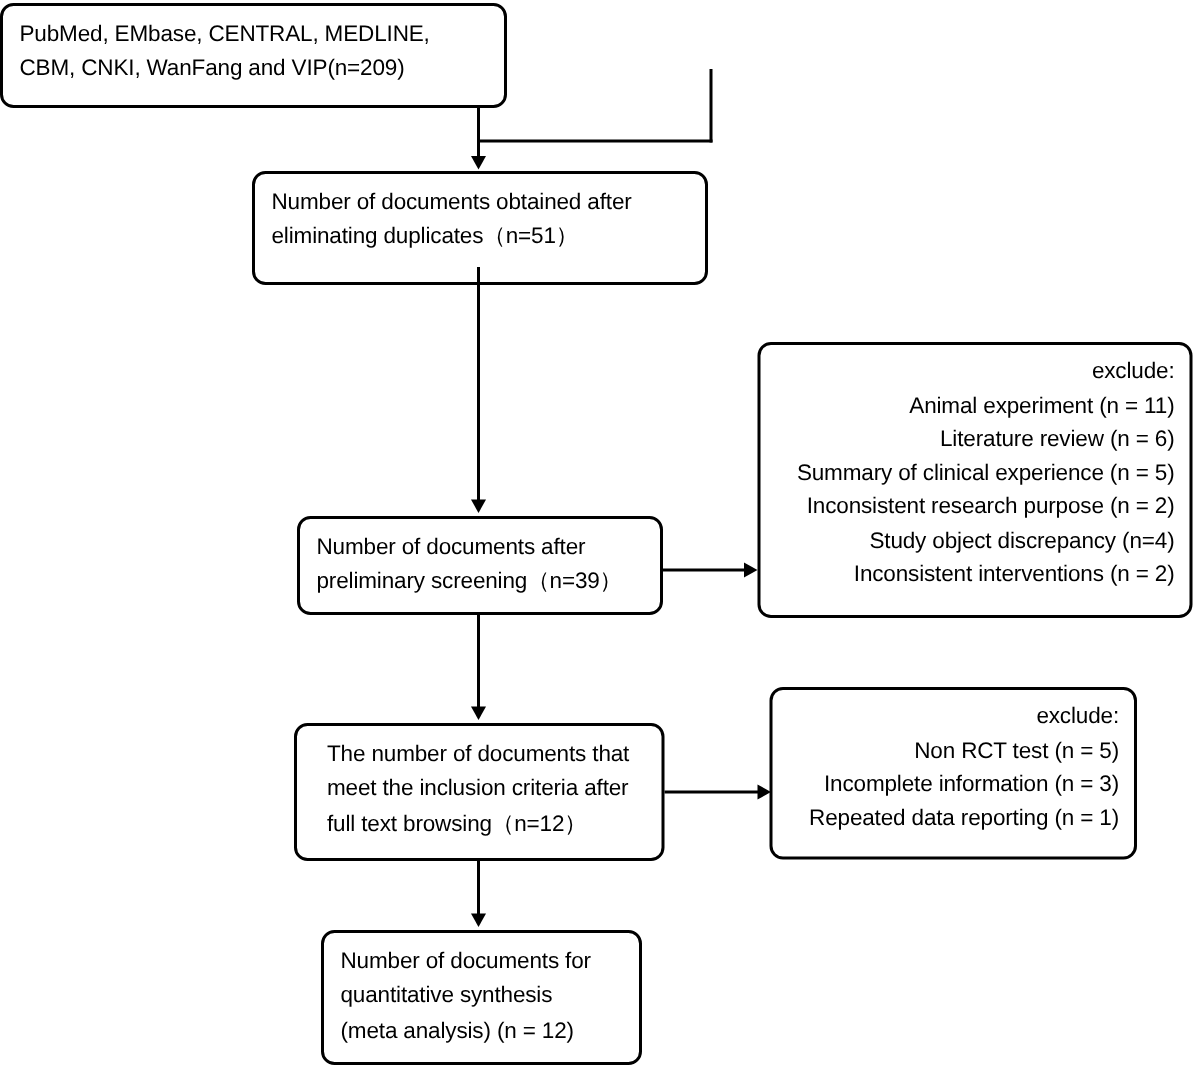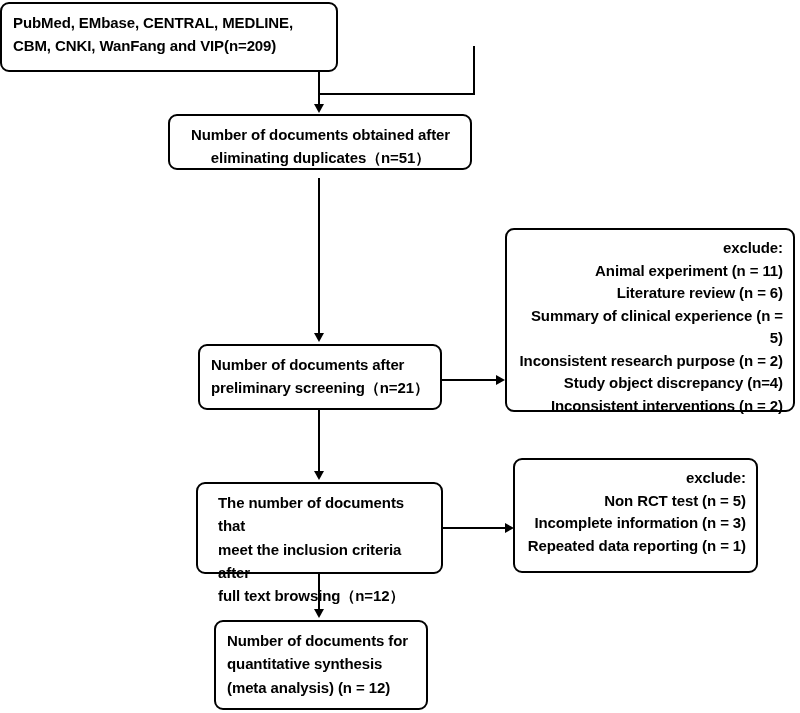--- a/index.html
+++ b/index.html
@@ -10,21 +10,20 @@
   body {
     font-family: "Liberation Sans", sans-serif;
     -webkit-font-smoothing: antialiased;
   }
   #canvas {
     position: relative;
     width: 800px;
     height: 713px;
     background: #ffffff;
     overflow: hidden;
-    font-weight: bold;
   }
   .flow-box {
     position: absolute;
     box-sizing: border-box;
     border: 2px solid #000000;
     border-radius: 9px;
     background: #ffffff;
     color: #000000;
     font-size: 15px;
     line-height: 1.55;
@@ -52,21 +51,21 @@
     width: 0;
     height: 0;
     border-top: 5px solid transparent;
     border-bottom: 5px solid transparent;
     border-left: 9px solid #000000;
   }
 
   
   #box-sources      { left: 0px;   top: 2px;   width: 338px; height: 70px; }
   #box-manual       { left: 372px; top: 2px;   width: 203px; height: 44px; }
-  #box-dedup        { left: 168px; top: 114px; width: 304px; height: 56px; text-align: center; }
+  #box-dedup        { left: 168px; top: 114px; width: 304px; height: 76px; }
   #box-prelim       { left: 198px; top: 344px; width: 244px; height: 66px; }
   #box-fulltext     { left: 196px; top: 482px; width: 247px; height: 92px; padding-left: 20px; }
   #box-final        { left: 214px; top: 620px; width: 214px; height: 90px; }
   #box-exclude-1    { left: 505px; top: 228px; width: 290px; height: 184px; }
   #box-exclude-2    { left: 513px; top: 458px; width: 245px; height: 115px; }
 
   
   #conn-sources-down { left: 318px; top: 72px;  height: 23px; }
   #conn-manual-down  { left: 473px; top: 46px;  height: 49px; }
   #conn-merge-h      { left: 318px; top: 93px;  width: 157px; }
@@ -94,21 +93,21 @@
 <div id="canvas">
 
   <div class="flow-box" id="box-sources">PubMed, EMbase, CENTRAL, MEDLINE,
 CBM, CNKI, WanFang and VIP(n=209)</div>
 
 
   <div class="flow-box" id="box-dedup">Number of documents obtained after
 eliminating duplicates（n=51）</div>
 
   <div class="flow-box" id="box-prelim">Number of documents after
-preliminary screening（n=21）</div>
+preliminary screening（n=39）</div>
 
   <div class="flow-box" id="box-fulltext">The number of documents that
 meet the inclusion criteria after
 full text browsing（n=12）</div>
 
   <div class="flow-box" id="box-final">Number of documents for
 quantitative synthesis
 (meta analysis) (n = 12)</div>
 
   <div class="flow-box tight" id="box-exclude-1">exclude:

